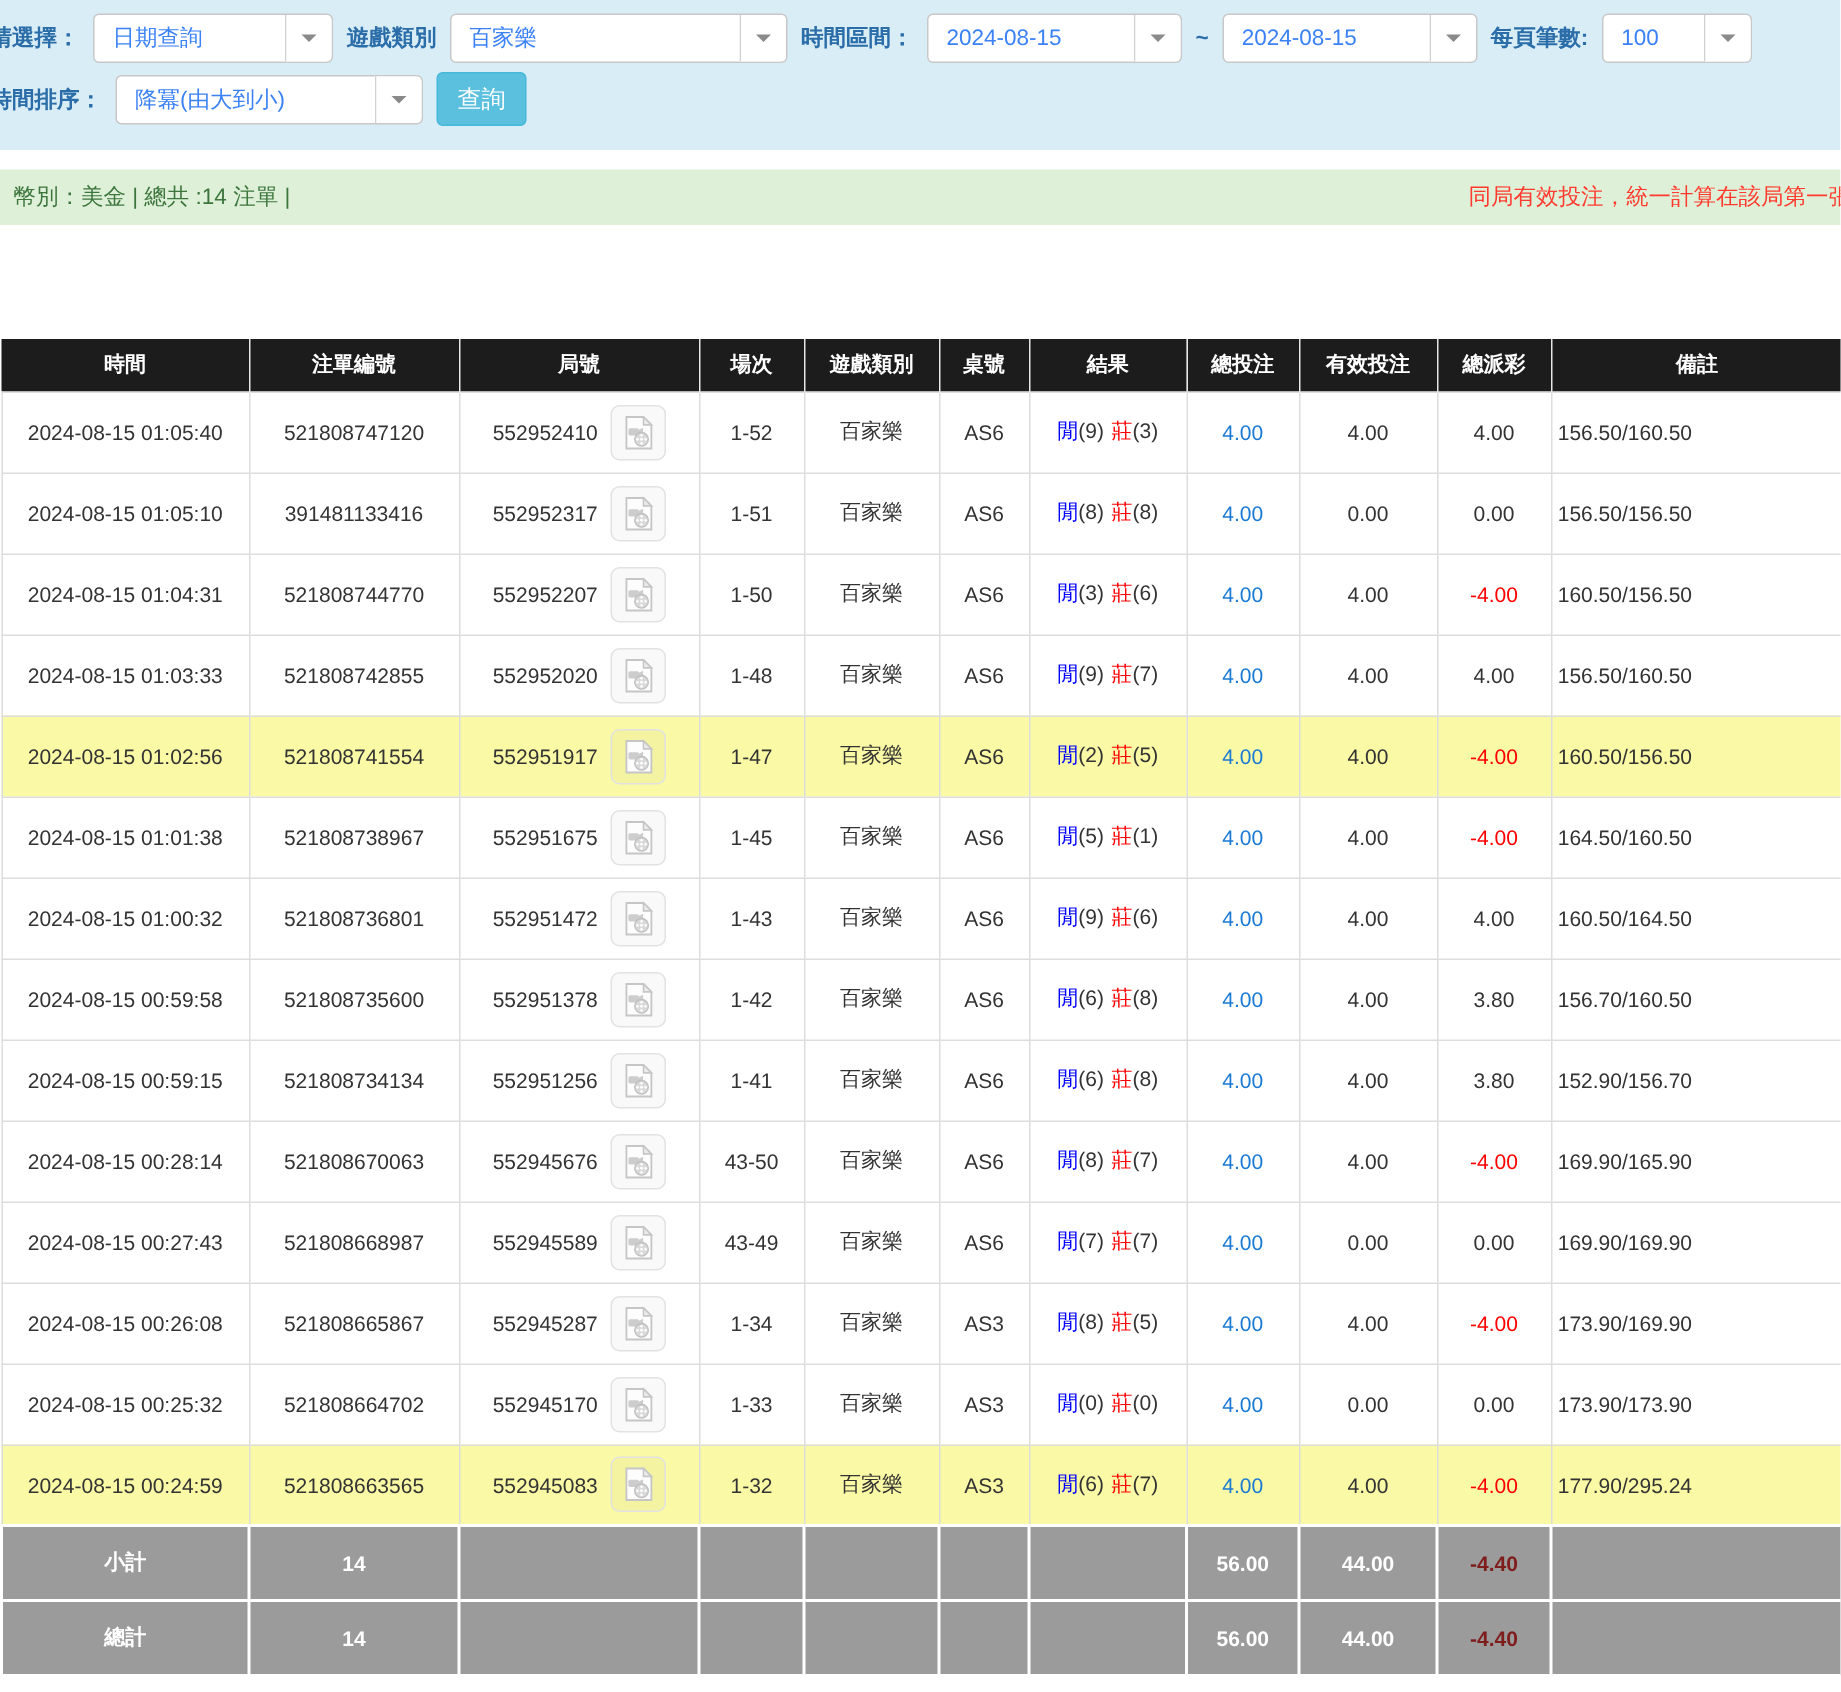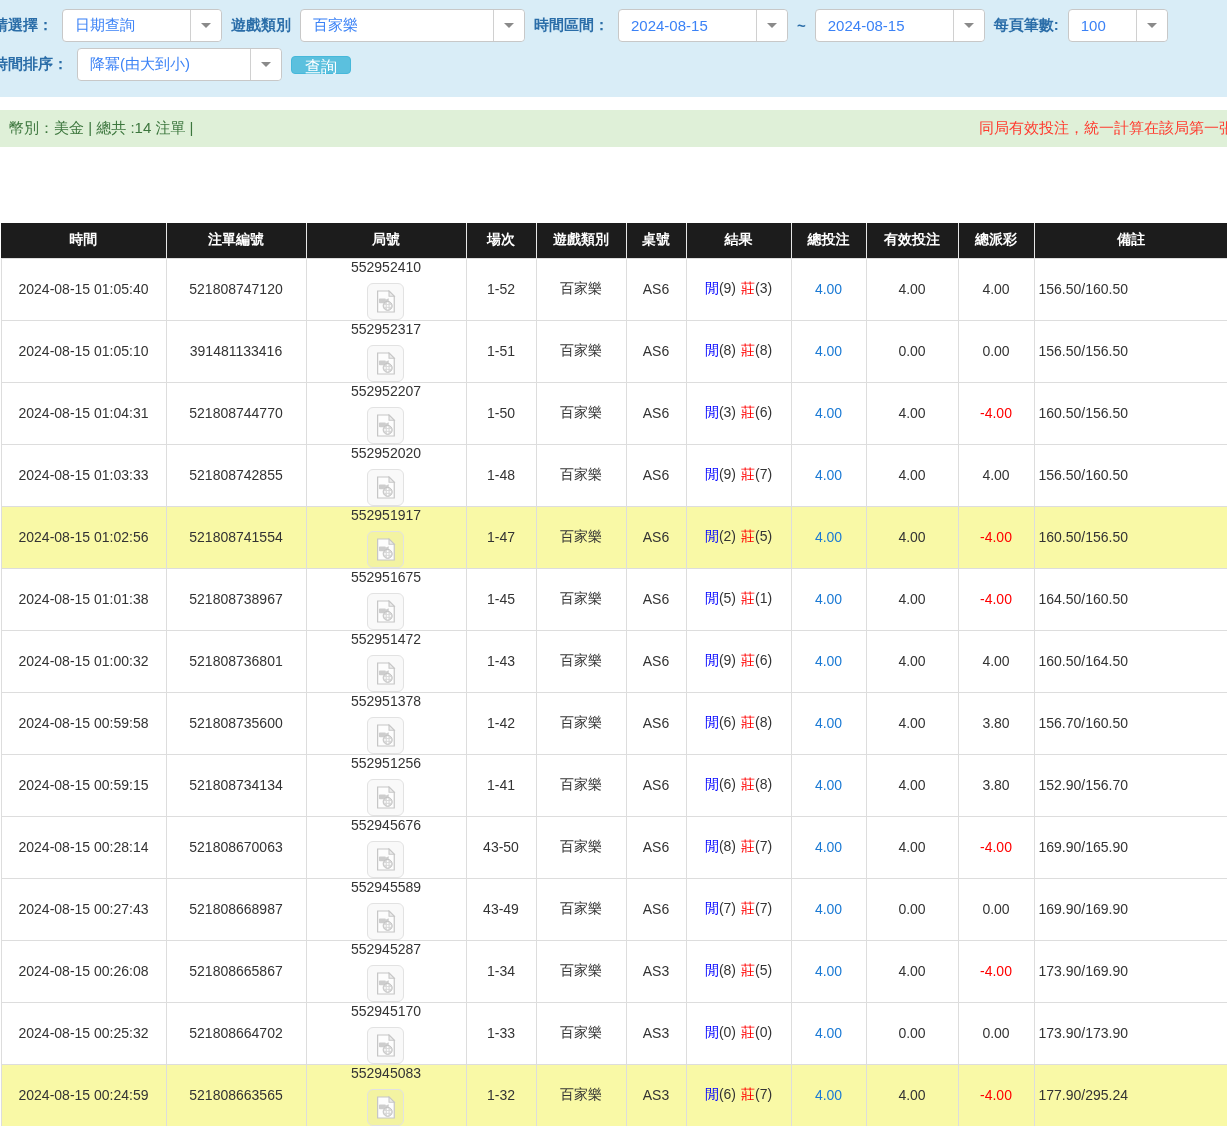--- a/index.html
+++ b/index.html
@@ -18,42 +18,42 @@
   .tilde { color:#2a6da8; font-weight:bold; font-size:15px; }
   .sel { display:flex; align-items:stretch; background:#fff; border:1px solid #c8c8c8;
          border-radius:4px; height:33px; cursor:pointer; }
   .sel .val { padding:0 12px; display:flex; align-items:center; font-size:15px; color:#3b82f6;
               flex:1; white-space:nowrap; overflow:hidden; }
   .sel .arrow { width:31px; border-left:1px solid #d0d0d0; display:flex; align-items:center;
                 justify-content:center; background:#fff; border-radius:0 4px 4px 0; }
   .caret { width:0; height:0; border-left:5px solid transparent; border-right:5px solid transparent;
            border-top:5px solid #8a8a8a; }
   .search-btn { background:#5bc0de; border:1px solid #46b8da; color:#fff; border-radius:4px;
-                height:18px; padding:0 13px; font-size:16px; cursor:pointer;
+                height:36px; padding:0 13px; font-size:16px; cursor:pointer;
                 font-family:"Liberation Sans", sans-serif; }
   
   .sumbar { margin-top:13px; background:#dff0d8; height:37px; display:flex; align-items:center;
             justify-content:space-between; padding:0 9px; font-size:15px; }
   .sum-left { color:#3c763d; white-space:nowrap; }
   .sum-right { color:#ff3b2f; white-space:nowrap; margin-right:-16px; }
   
   table { margin-top:76px; border-collapse:collapse; table-layout:fixed; width:1227px;
           font-size:14px; }
   th { background:#1c1c1c; color:#fff; font-weight:bold; height:35px;
        border-right:1px solid #e6e6e6; font-size:14px; padding:0; }
   th:last-child { border-right:none; }
   td { border:1px solid #ddd; height:54px; text-align:center; padding:0 4px; color:#333; }
   td.note { text-align:left; padding-right:16px; }
   tr.hl td { background:#f9f9a6; }
   .link { color:#1b7ad4; cursor:pointer; text-decoration:none; }
   .neg { color:#ff0000; }
   .res-p { color:#0000ff; }
   .res-b { color:#ff0000; margin-left:5px; }
   .res-n { color:#333; }
-  .round-wrap { display:inline-flex; align-items:center; gap:8px;flex-direction:column; }
+  .round-wrap { display:inline-flex; align-items:center; gap:8px; }
   .video-btn { width:37px; height:37px; border:1px solid #e2e2e2; background:rgba(0,0,0,0.025);
                border-radius:6px; cursor:pointer; display:inline-flex; align-items:center;
                justify-content:center; padding:0; }
   tr.foot td { background:#9b9b9b; color:#fff; font-weight:bold; border:2px solid #fff;
                height:50px; }
   tr.foot td.neg, tr.foot .neg { color:#7f1d1d; }
 </style>
 </head>
 <body>
 

